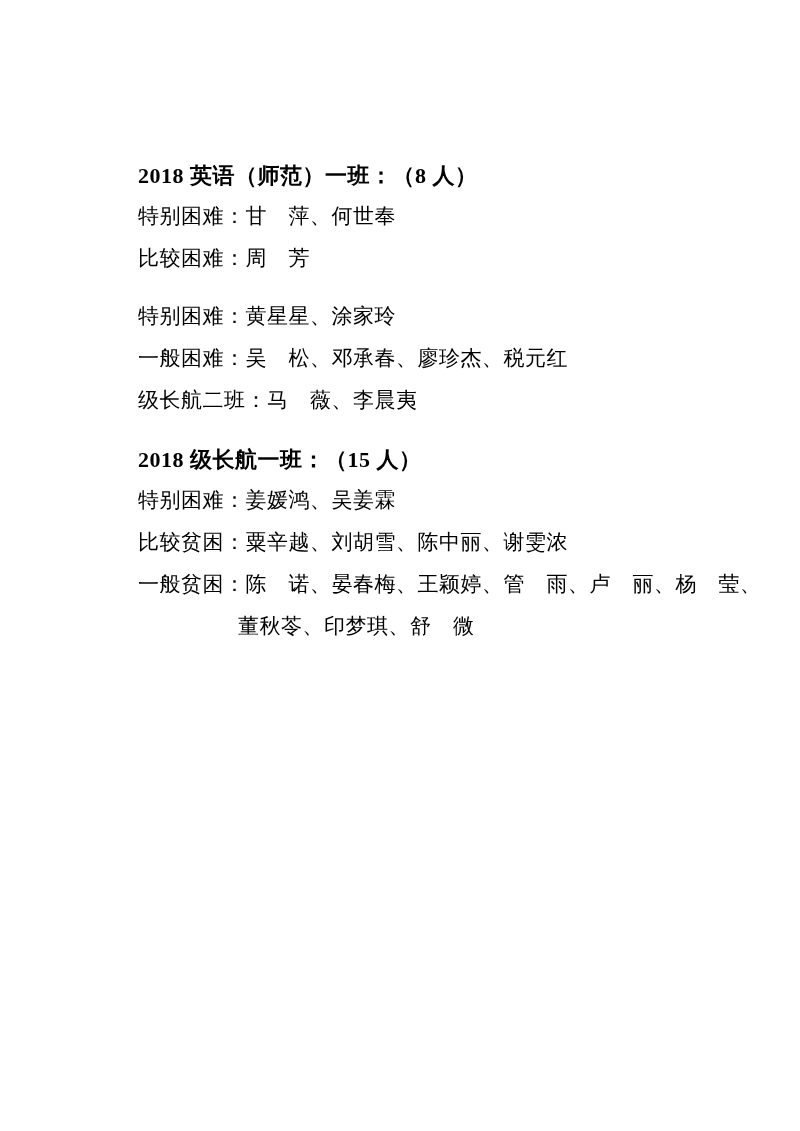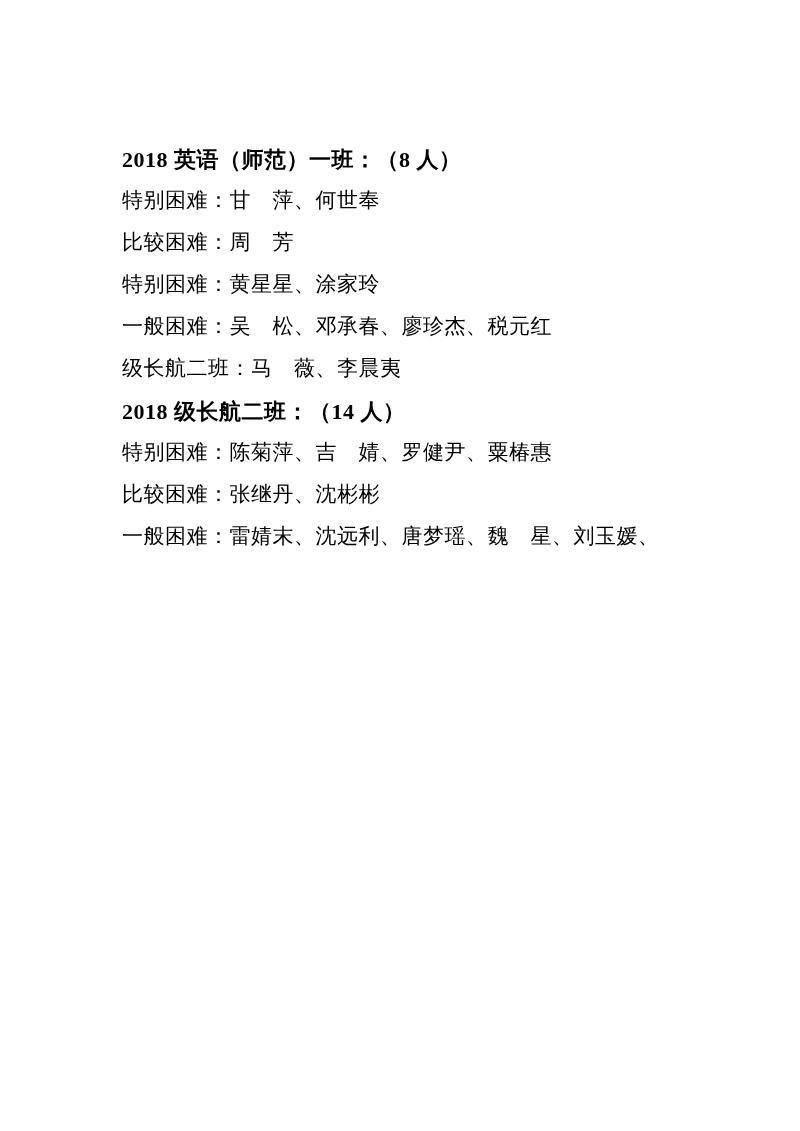--- a/index.html
+++ b/index.html
@@ -12,21 +12,21 @@
     box-sizing: border-box;
     width: 800px;
     height: 1131px;
     background: #ffffff;
     color: #000000;
     padding: 139px 60px 0 122px;
     font-family: "Liberation Serif", "DejaVu Serif", serif;
     overflow: hidden;
   }
   .class-section {
-    margin: 0;
+    margin: 16px;
     padding: 0;
   }
   .class-heading {
     margin: 0;
     font-size: 22px;
     font-weight: bold;
     height: 42px;
     line-height: 42px;
     white-space: nowrap;
     letter-spacing: 0.5px;
@@ -56,21 +56,22 @@
     <div class="category-line">比较困难：周　芳</div>
   </section>
 
 
   <section class="class-section">
     <div class="category-line">特别困难：黄星星、涂家玲</div>
     <div class="category-line">一般困难：吴　松、邓承春、廖珍杰、税元红</div>
     <div class="category-line">级长航二班：马　薇、李晨夷</div>
   </section>
 
+  <section class="class-section">
+    <h2 class="class-heading">2018 级长航一班：（15 人）</h2>
+    <div class="category-line">特别困难：姜媛鸿、吴姜霖</div>
+    <div class="category-line">比较贫困：粟辛越、刘胡雪、陈中丽、谢雯浓</div>
+    <div class="category-line">一般贫困：陈　诺、晏春梅、王颖婷、管　雨、卢　丽、杨　莹、</div>
+    <div class="category-line cont">董秋苓、印梦琪、舒　微</div>
+  </section>
 
-  <section class="class-section">
-    <h2 class="class-heading">2018 级长航二班：（14 人）</h2>
-    <div class="category-line">特别困难：陈菊萍、吉　婧、罗健尹、粟椿惠</div>
-    <div class="category-line">比较困难：张继丹、沈彬彬</div>
-    <div class="category-line">一般困难：雷婧末、沈远利、唐梦瑶、魏　星、刘玉媛、</div>
-  </section>
 
 </div>
 
 </body></html>

